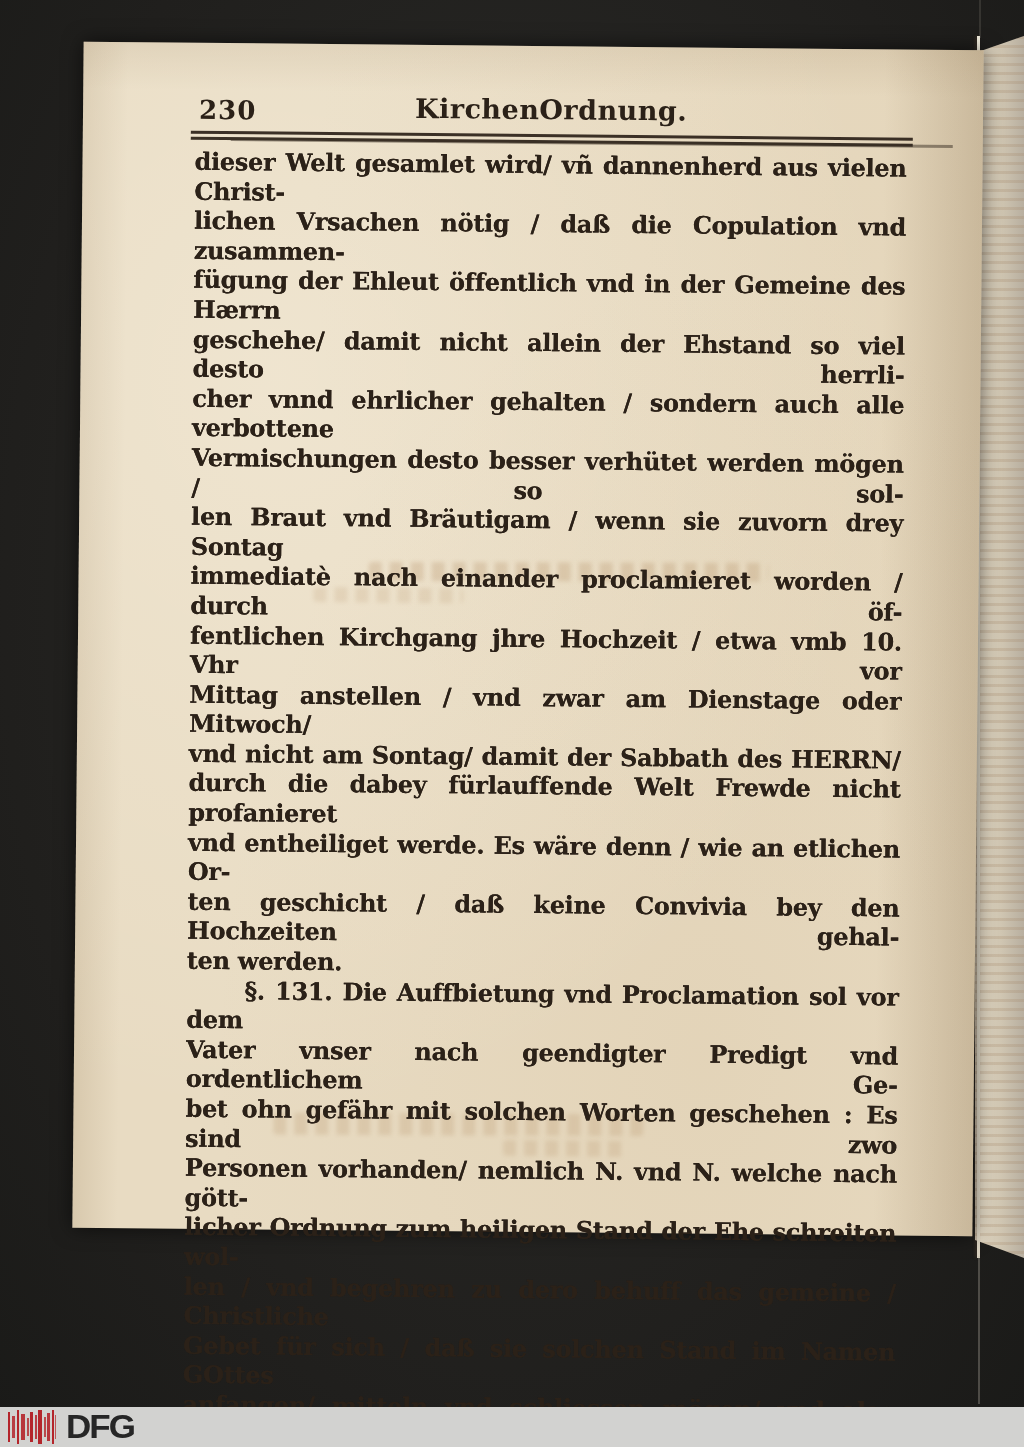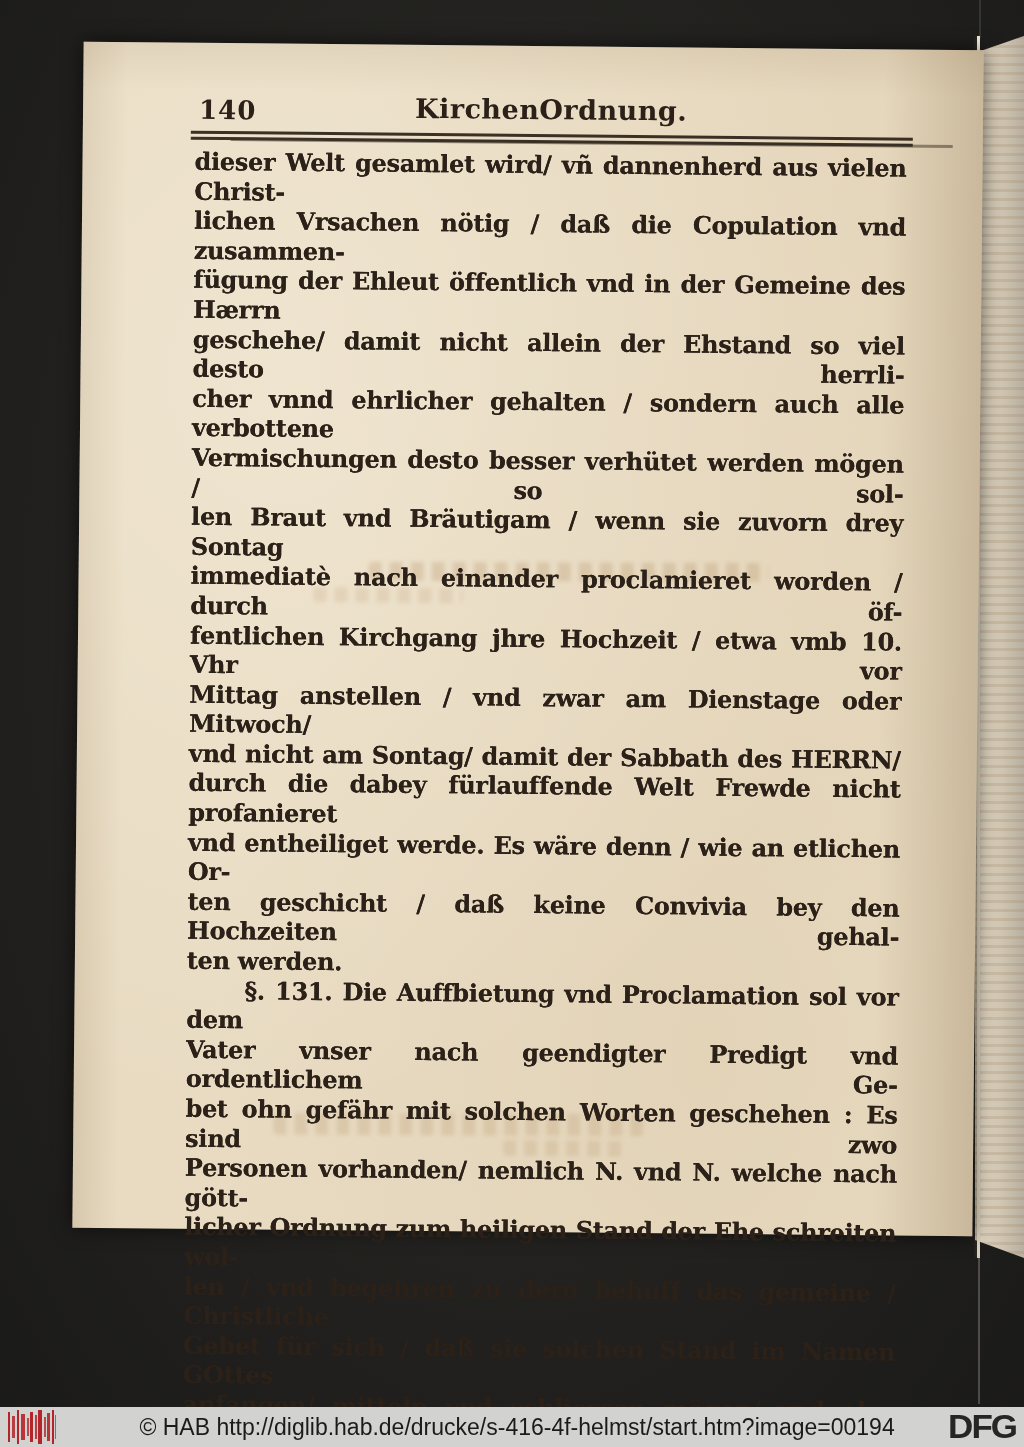--- a/index.html
+++ b/index.html
@@ -81,21 +81,21 @@
 </head>
 <body>
 
 <div class="under-leaf"></div>
 <div class="seam"></div>
 <div class="seam-below"></div>
 <div class="seam-above"></div>
 
 <div class="page">
   <div class="header-row">
-    <span class="page-number">140</span>
+    <span class="page-number">230</span>
     <span class="running-header">KirchenOrdnung.</span>
   </div>
   <div class="rule r1"></div>
   <div class="rule r2"></div>
 
   <div class="smudge s1"></div>
   <div class="smudge s2"></div>
   <div class="smudge s3"></div>
   <div class="smudge s4"></div>
 
@@ -137,15 +137,14 @@
       <rect x="19" y="9" width="2" height="18" opacity=".8"></rect>
       <rect x="22" y="3" width="3" height="30"></rect>
       <rect x="27" y="6" width="2" height="24" opacity=".85"></rect>
       <rect x="30" y="1" width="4" height="34"></rect>
       <rect x="36" y="8" width="2" height="20" opacity=".8"></rect>
       <rect x="39" y="4" width="3" height="28" opacity=".9"></rect>
       <rect x="44" y="1" width="2" height="34"></rect>
       <rect x="47" y="6" width="1" height="24" opacity=".7"></rect>
     </g>
   </svg>
-  <div class="footer-text">© HAB http://diglib.hab.de/drucke/s-416-4f-helmst/start.htm?image=00194</div>
   <div class="dfg">DFG</div>
 </div>
 
 </body></html>

